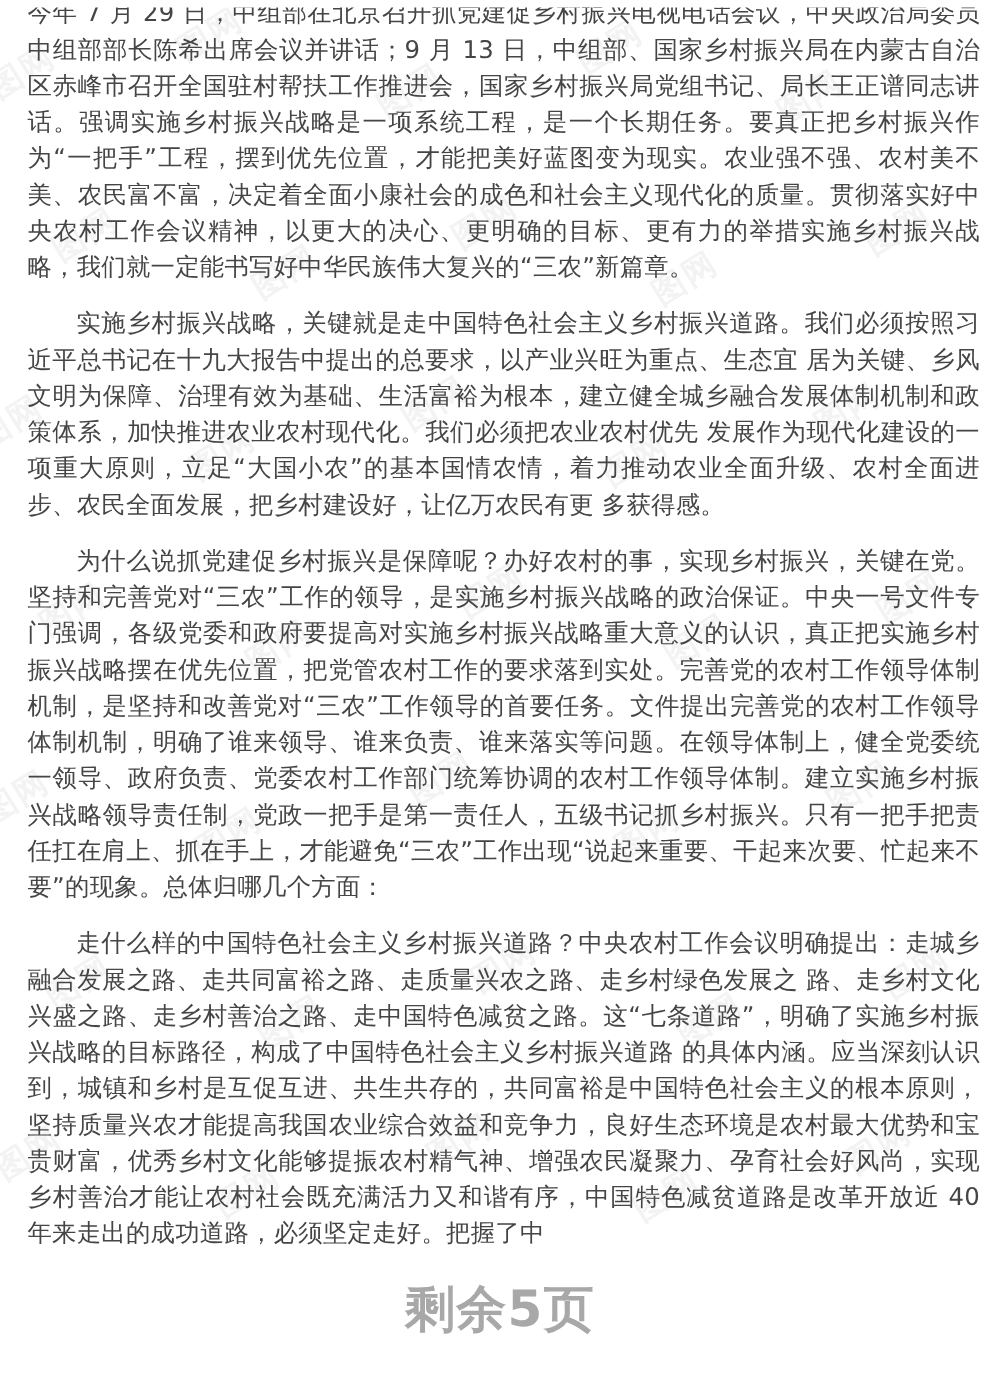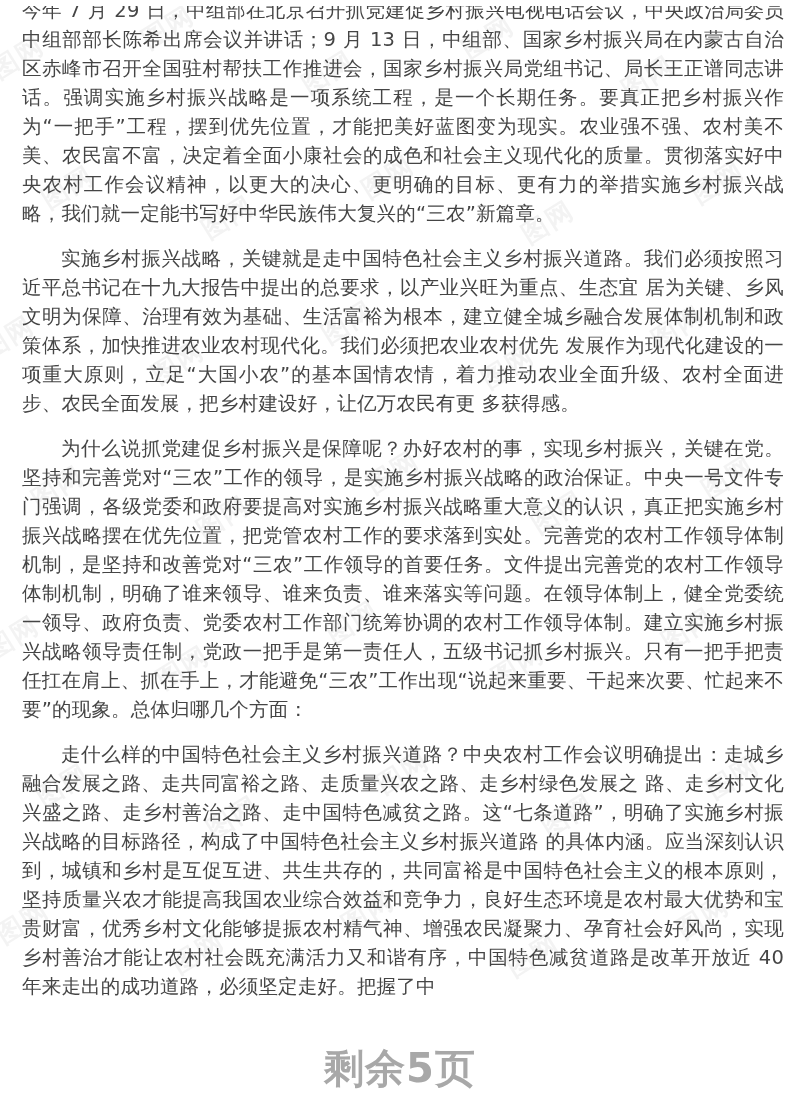--- a/index.html
+++ b/index.html
@@ -75,21 +75,21 @@
 
   
   #bottom-banner {
     position: absolute;
     left: 0;
     right: 0;
     top: 1028px;
     height: 60px;
     z-index: 3;
     display: flex;
-    align-items: flex-end;
+    align-items: flex-start;
     justify-content: center;
     gap: 38px;
   }
   .banner-text {
     font-family: "DejaVu Sans", sans-serif;
     font-weight: 700;
     font-size: 40px;
     color: #a8a8a8;
     letter-spacing: 1px;
     line-height: 1;

